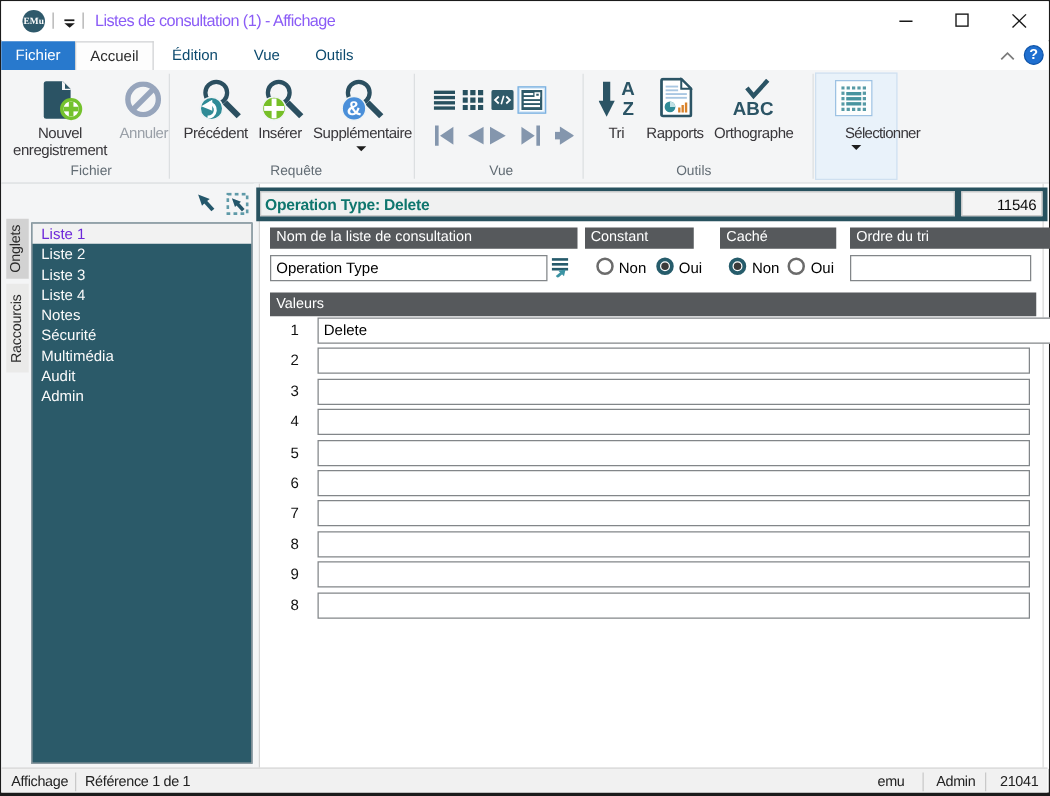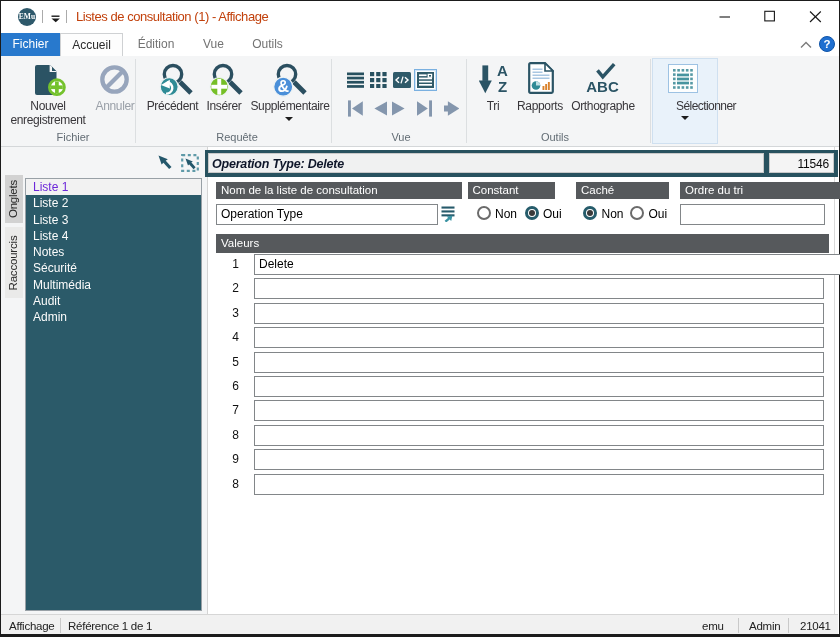--- a/index.html
+++ b/index.html
@@ -6,21 +6,21 @@
 html,body { width:840px; height:637px; overflow:hidden; }
 body { font-family:"Liberation Sans", sans-serif; position:relative; background:#fff; }
 #win { position:absolute; left:0; top:0; width:840px; height:637px; border:1px solid #1b1b1b; border-bottom:3px solid #1b1b1b; background:#fff; }
 .abs { position:absolute; }
 .txt { position:absolute; white-space:nowrap; letter-spacing:-0.2px; }
 
 #titlebar { position:absolute; left:0; top:0; width:838px; height:31px; background:#fff; }
 
 #tabrow { position:absolute; left:0; top:32px; width:838px; height:23px; background:#fff; }
 #tab-fichier { position:absolute; left:0; top:0; width:59px; height:23px; background:#2879cd; color:#fff; font-size:12px; text-align:center; line-height:23px; }
-.tab { position:absolute; top:0; height:23px; font-size:12px; color:#737373; text-align:center; line-height:23px; }
+.tab { position:absolute; top:0; height:23px; font-size:12px; color:#0c4a6e; text-align:center; line-height:23px; }
 #tab-accueil { background:#fdfdfd; border:1px solid #cfd1d3; border-bottom:none; color:#2b2b2b; }
 
 #ribbon { position:absolute; left:0; top:55px; width:838px; height:91px; background:#f4f5f6; border-bottom:1px solid #d4d7d9; }
 .rsep { position:absolute; top:3px; width:1px; height:84px; background:#dcdfe1; }
 .gcap { position:absolute; top:75px; font-size:11px; color:#626c74; text-align:center; }
 .blbl { position:absolute; font-size:12px; color:#38363a; text-align:center; letter-spacing:-0.35px; }
 .drop { position:absolute; width:0; height:0; border-left:4.5px solid transparent; border-right:4.5px solid transparent; border-top:4.5px solid #1d1d1d; }
 
 #content { position:absolute; left:0; top:146px; width:838px; height:468px; background:#f4f5f6; }
 #rightpane { position:absolute; left:202px; top:0; width:636px; height:468px; background:#fff; }
@@ -47,21 +47,21 @@
 <body>
 <div id="win">
   <div id="titlebar">
     <div class="abs" style="left:17px;top:6.5px;width:18px;height:18px;border-radius:50%;background:#2e596b;color:#fff;font-family:'Liberation Serif',serif;font-weight:bold;font-size:7.5px;text-align:center;line-height:18px;">EMu</div>
     <div class="abs" style="left:41px;top:9px;width:1px;height:13px;background:#ababab;"></div>
     <svg class="abs" style="left:50px;top:14px;" width="10" height="8" viewBox="0 0 10 8">
         <rect x="0.5" y="0.5" width="8" height="1.4" fill="#1a1a1a"></rect>
         <path d="M0.5 3.5 H8.9 L4.7 7.2 Z" fill="#1a1a1a"></path>
       </svg>
     <div class="abs" style="left:65px;top:9px;width:1px;height:13px;background:#ababab;"></div>
-    <div class="txt" style="left:75px;top:8px;font-size:13px;color:#c2410c;letter-spacing:-0.45px;">Listes de consultation (1) - Affichage</div>
+    <div class="txt" style="left:75px;top:8px;font-size:13px;color:#8b5cf6;letter-spacing:-0.45px;">Listes de consultation (1) - Affichage</div>
     <svg class="abs" style="left:718px;top:10px;" width="12" height="12" viewBox="0 0 12 12">
         <line x1="0.5" y1="6" x2="11" y2="6" stroke="#171717" stroke-width="1.1"></line>
       </svg>
     <svg class="abs" style="left:763px;top:9px;" width="12" height="12" viewBox="0 0 12 12">
         <rect x="0.8" y="1.3" width="9.6" height="9.6" fill="none" stroke="#171717" stroke-width="1.1"></rect>
       </svg>
     <svg class="abs" style="left:808px;top:9px;" width="13" height="13" viewBox="0 0 13 13">
         <line x1="1" y1="1.5" x2="11.8" y2="12" stroke="#171717" stroke-width="1.1"></line>
         <line x1="11.8" y1="1.5" x2="1" y2="12" stroke="#171717" stroke-width="1.1"></line>
       </svg>
@@ -275,21 +275,21 @@
       <div class="li">Audit</div>
       <div class="li">Admin</div>
     </div>
     <div id="rightpane">
       <div class="abs" style="left:0;top:0;width:3.5px;height:468px;background:#f4f5f6;"></div>
         <div class="abs" style="left:3.5px;top:0;width:1px;height:468px;background:#d4d4d4;"></div>
       <div class="abs" style="left:631px;top:0;width:1px;height:468px;background:#d9d9d9;"></div>
       <div class="abs" style="left:1.5px;top:3px;width:633.5px;height:27px;background:#28525f;"></div>
       <div class="abs" style="left:5px;top:6px;width:556px;height:20px;background:#f0f1f1;border:1px solid #c9c9c9;"></div>
       <div class="abs" style="left:565.5px;top:6px;width:65.5px;height:20px;background:#f4f4f4;border:1px solid #c9c9c9;"></div>
-      <div class="txt" style="left:9px;top:10px;font-size:12.5px;font-weight:bold;color:#0f172a;font-style:italic;">Operation Type: Delete</div>
+      <div class="txt" style="left:9px;top:10px;font-size:12.5px;font-weight:bold;color:#0f766e;">Operation Type: Delete</div>
       <div class="txt" style="left:566px;top:10px;width:60px;text-align:right;font-size:12px;color:#0a0a0a;">11546</div>
       <div class="flabel" style="left:13px;top:35px;width:246px;">Nom de la liste de consultation</div>
       <div class="flabel" style="left:264.5px;top:35px;width:87px;">Constant</div>
       <div class="flabel" style="left:373px;top:35px;width:92.5px;">Caché</div>
       <div class="flabel" style="left:477px;top:35px;width:179px;">Ordre du tri</div>
       <div class="finput" style="left:13px;top:57px;width:222px;">Operation Type</div>
       <svg class="abs" style="left:238px;top:59px;" width="14" height="16" viewBox="0 0 14 16">
         <rect x="0.5" y="0.5" width="13" height="2.1" fill="#265a6b"></rect>
         <rect x="0.5" y="4.4" width="13" height="2.1" fill="#265a6b"></rect>
         <rect x="0.5" y="8.3" width="13" height="2.1" fill="#265a6b"></rect>

